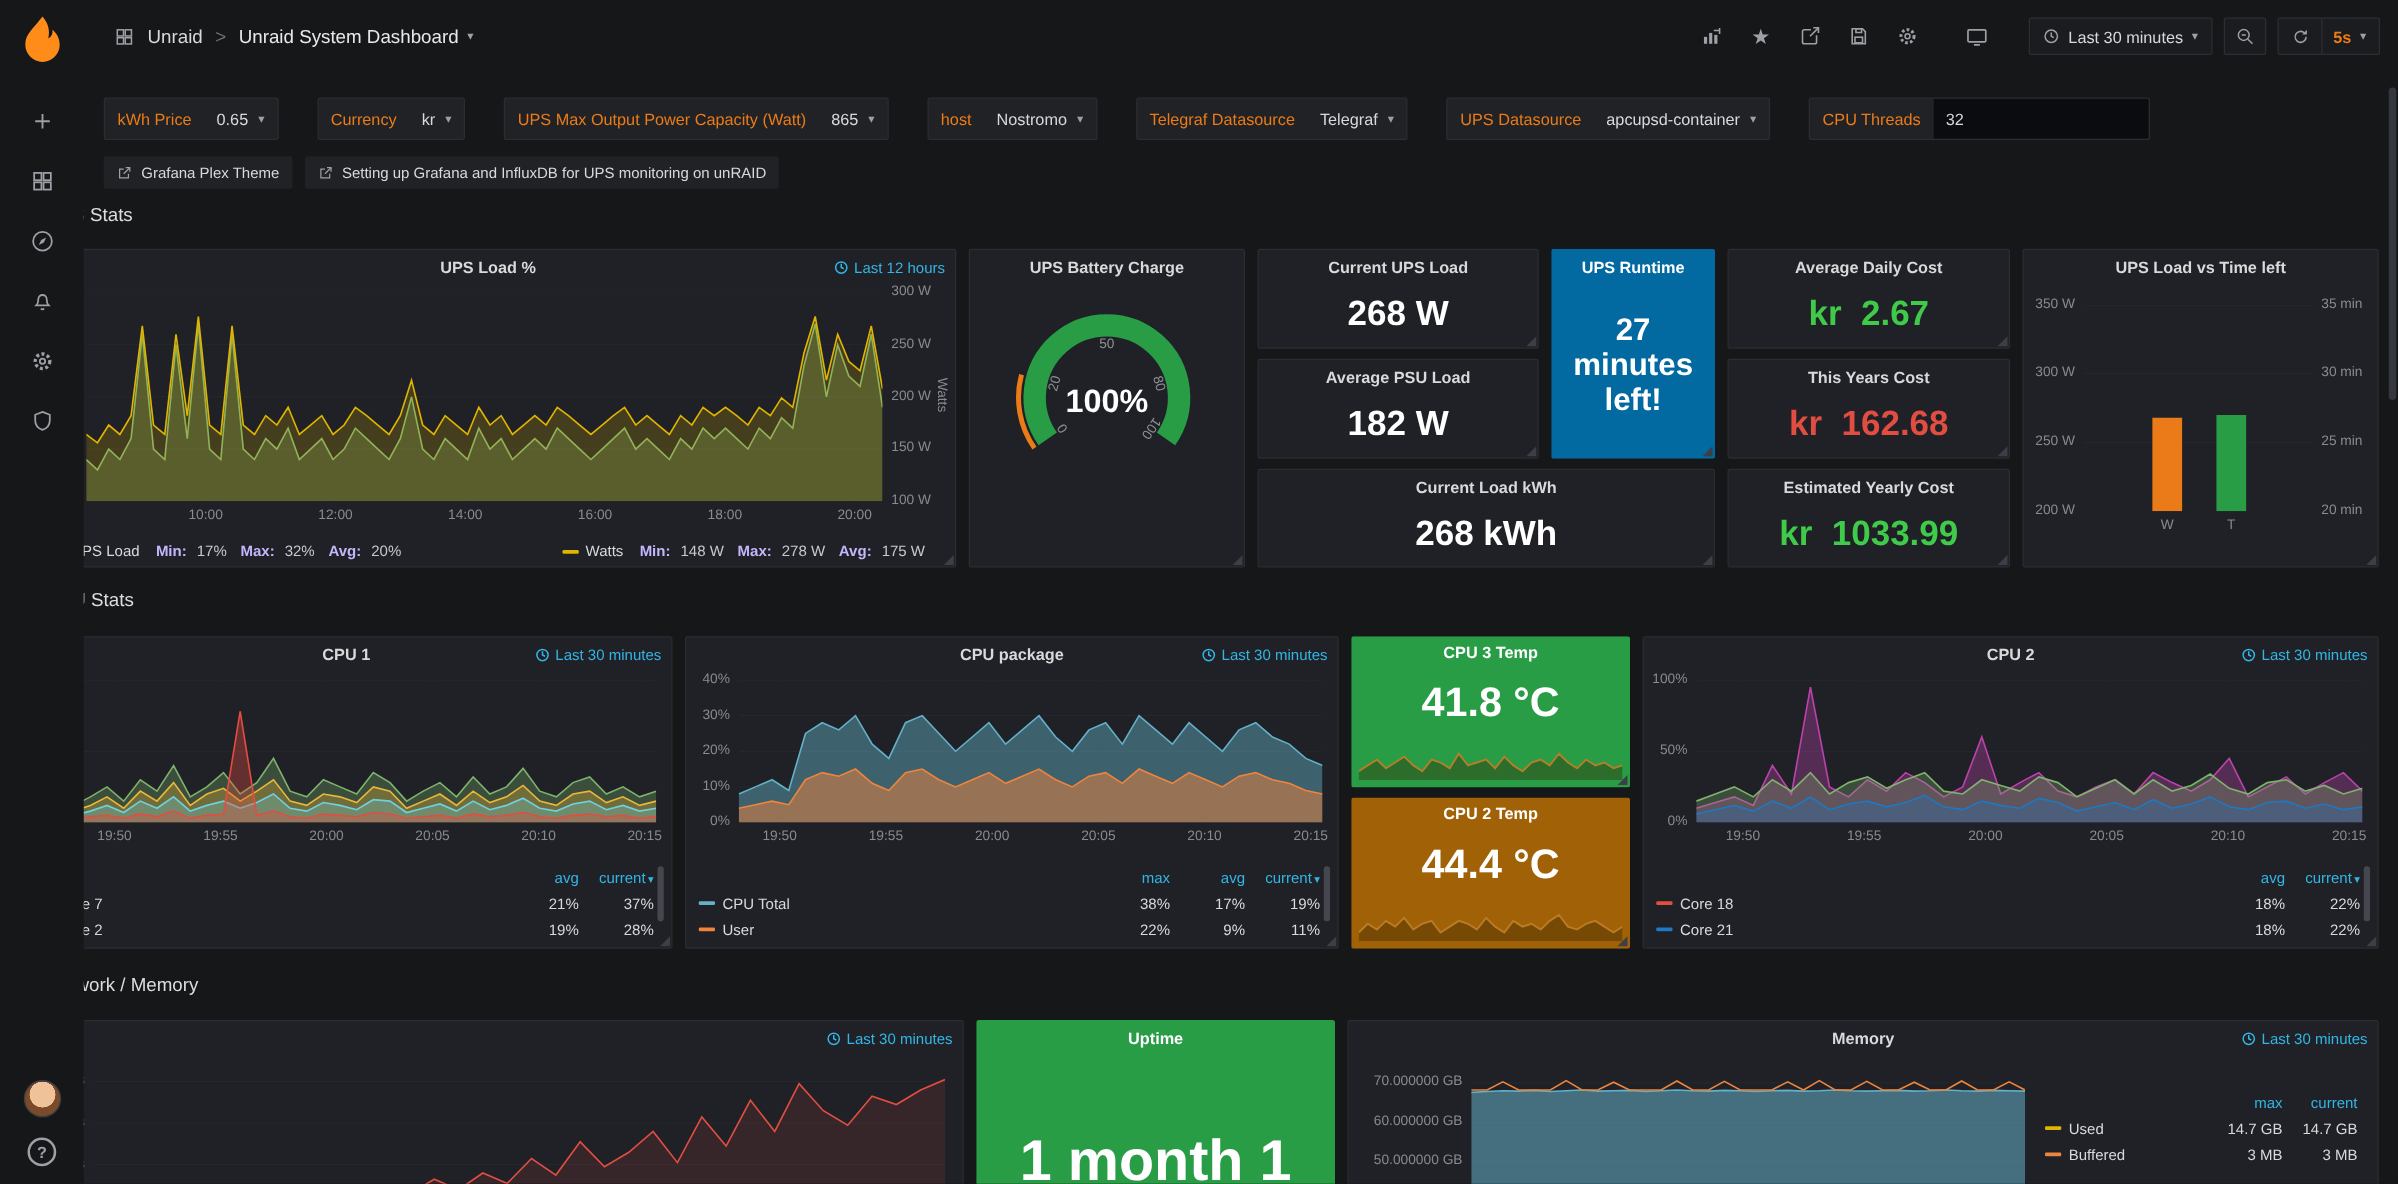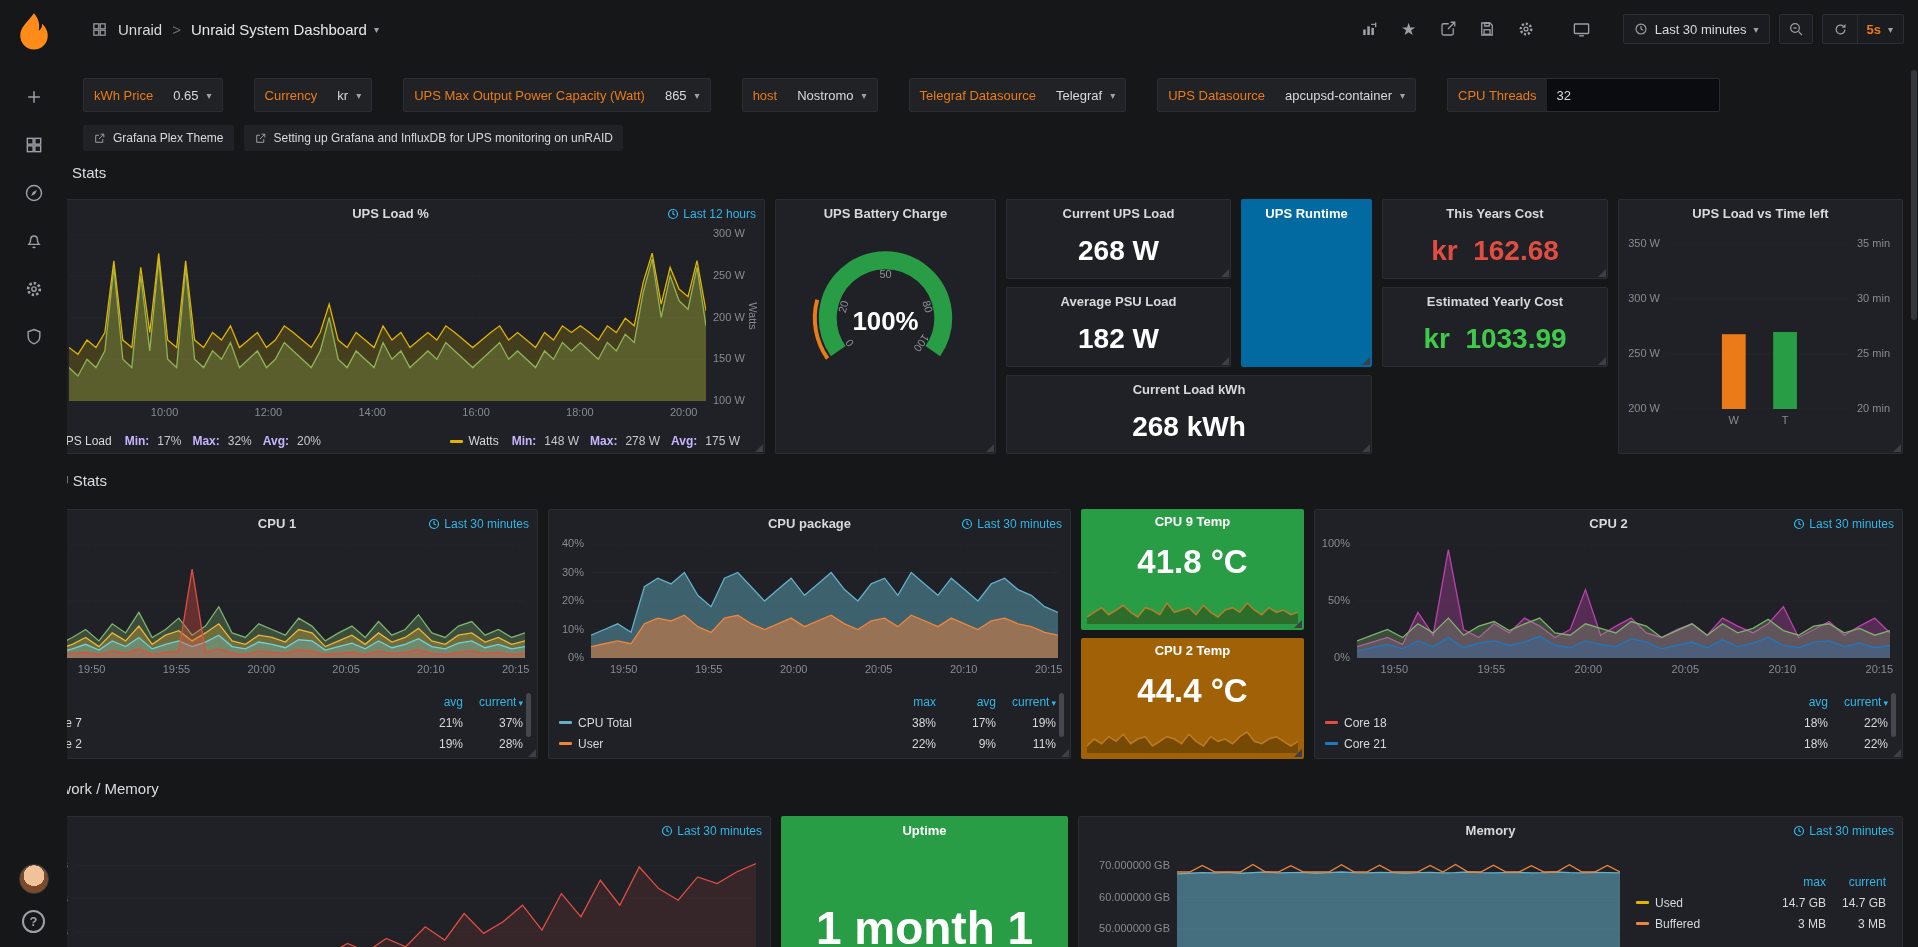--- a/index.html
+++ b/index.html
@@ -407,39 +407,47 @@
       <div class="p-head">
           <span class="p-title">Current UPS Load</span>
         </div>
       <div class="stat-value" style="color: rgb(255, 255, 255);">268 W</div>
     <i class="rsz"></i>
       </div>
     <div class="panel stat on-color gm-runtime" style="background: #0369a1;">
       <div class="p-head">
           <span class="p-title">UPS Runtime</span>
         </div>
+      <div class="rt-value" style="color: rgb(255, 255, 255);">27 minutes left!</div>
     <i class="rsz"></i>
       </div>
     <div class="panel stat">
       <div class="p-head">
           <span class="p-title">Average PSU Load</span>
         </div>
       <div class="stat-value" style="color: rgb(255, 255, 255);">182 W</div>
     <i class="rsz"></i>
       </div>
     <div class="panel stat gm-kwh">
       <div class="p-head">
           <span class="p-title">Current Load kWh</span>
         </div>
       <div class="stat-value" style="color: rgb(255, 255, 255);">268 kWh</div>
     <i class="rsz"></i>
       </div>
   </div>
 
   <div class="grid-costs">
+    <div class="panel stat">
+      <div class="p-head">
+          <span class="p-title">Average Daily Cost</span>
+        </div>
+      <div class="stat-value" style="color: rgb(63, 202, 74);">kr  2.67</div>
+    <i class="rsz"></i>
+      </div>
     <div class="panel stat">
       <div class="p-head">
           <span class="p-title">This Years Cost</span>
         </div>
       <div class="stat-value" style="color: rgb(226, 77, 66);">kr  162.68</div>
     <i class="rsz"></i>
       </div>
     <div class="panel stat">
       <div class="p-head">
           <span class="p-title">Estimated Yearly Cost</span>
@@ -618,21 +626,21 @@
           <span class="lt-val">9%</span>
           <span class="lt-val">11%</span>
         </div>
         <i class="lt-scroll"></i>
       </div>
       <i class="rsz"></i>
     </div>
   <div class="col-temps">
     <div class="panel stat temp on-color" style="background: rgb(41, 156, 70);">
       <div class="p-head">
-          <span class="p-title">CPU 9 Temp</span>
+          <span class="p-title">CPU 3 Temp</span>
         </div>
       <div class="stat-value" style="color: rgb(255, 255, 255);">41.8 °C</div>
       <div class="spark-box">
           <svg viewBox="0 0 100 100" preserveAspectRatio="none">
             <polygon points="0.0,75.0 3.4,58.3 6.9,41.7 10.3,66.7 13.8,50.0 17.2,33.3 20.7,58.3 24.1,75.0 27.6,41.7 31.0,50.0 34.5,66.7 37.9,25.0 41.4,58.3 44.8,50.0 48.3,41.7 51.7,66.7 55.2,33.3 58.6,58.3 62.1,75.0 65.5,50.0 69.0,41.7 72.4,58.3 75.9,25.0 79.3,50.0 82.8,66.7 86.2,41.7 89.7,58.3 93.1,50.0 96.6,66.7 100.0,58.3 100,100 0,100" fill="rgba(50,35,0,0.38)"></polygon>
             <polyline points="0.0,75.0 3.4,58.3 6.9,41.7 10.3,66.7 13.8,50.0 17.2,33.3 20.7,58.3 24.1,75.0 27.6,41.7 31.0,50.0 34.5,66.7 37.9,25.0 41.4,58.3 44.8,50.0 48.3,41.7 51.7,66.7 55.2,33.3 58.6,58.3 62.1,75.0 65.5,50.0 69.0,41.7 72.4,58.3 75.9,25.0 79.3,50.0 82.8,66.7 86.2,41.7 89.7,58.3 93.1,50.0 96.6,66.7 100.0,58.3" fill="none" stroke="rgba(190,125,40,0.95)" stroke-width="1.5" vector-effect="non-scaling-stroke"></polyline>
           </svg>
         </div>
     <i class="rsz"></i>
       </div>

